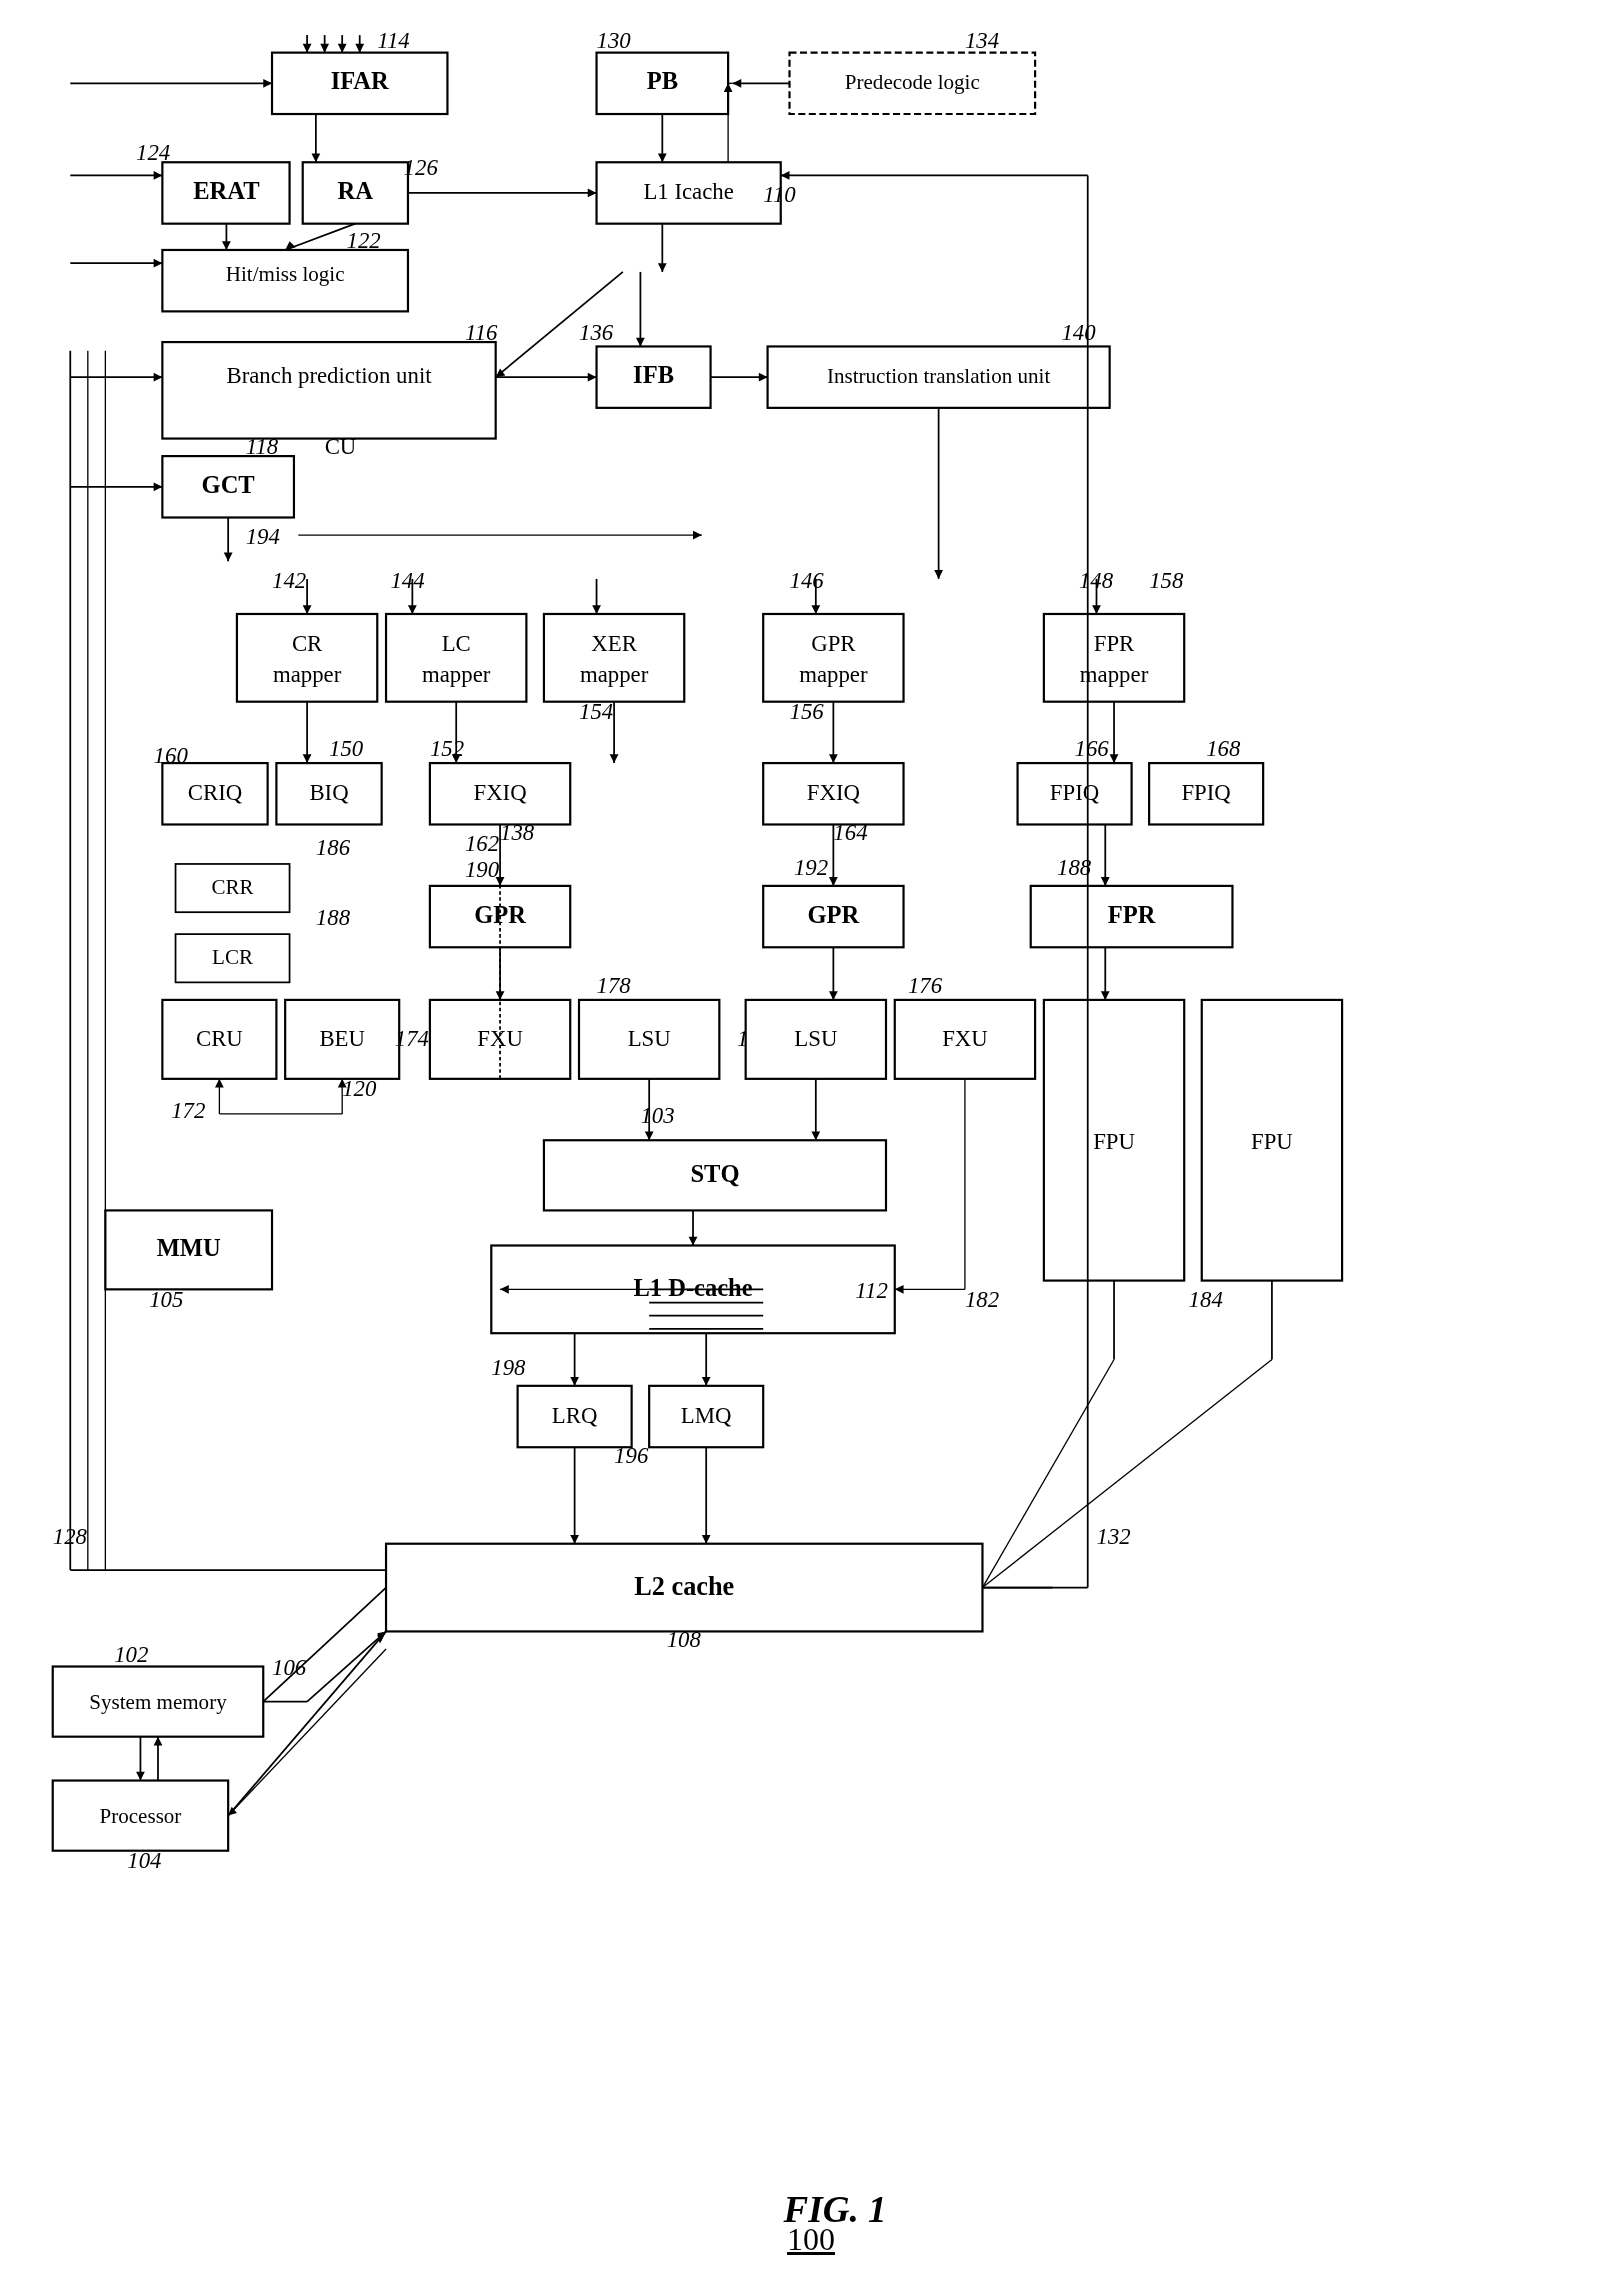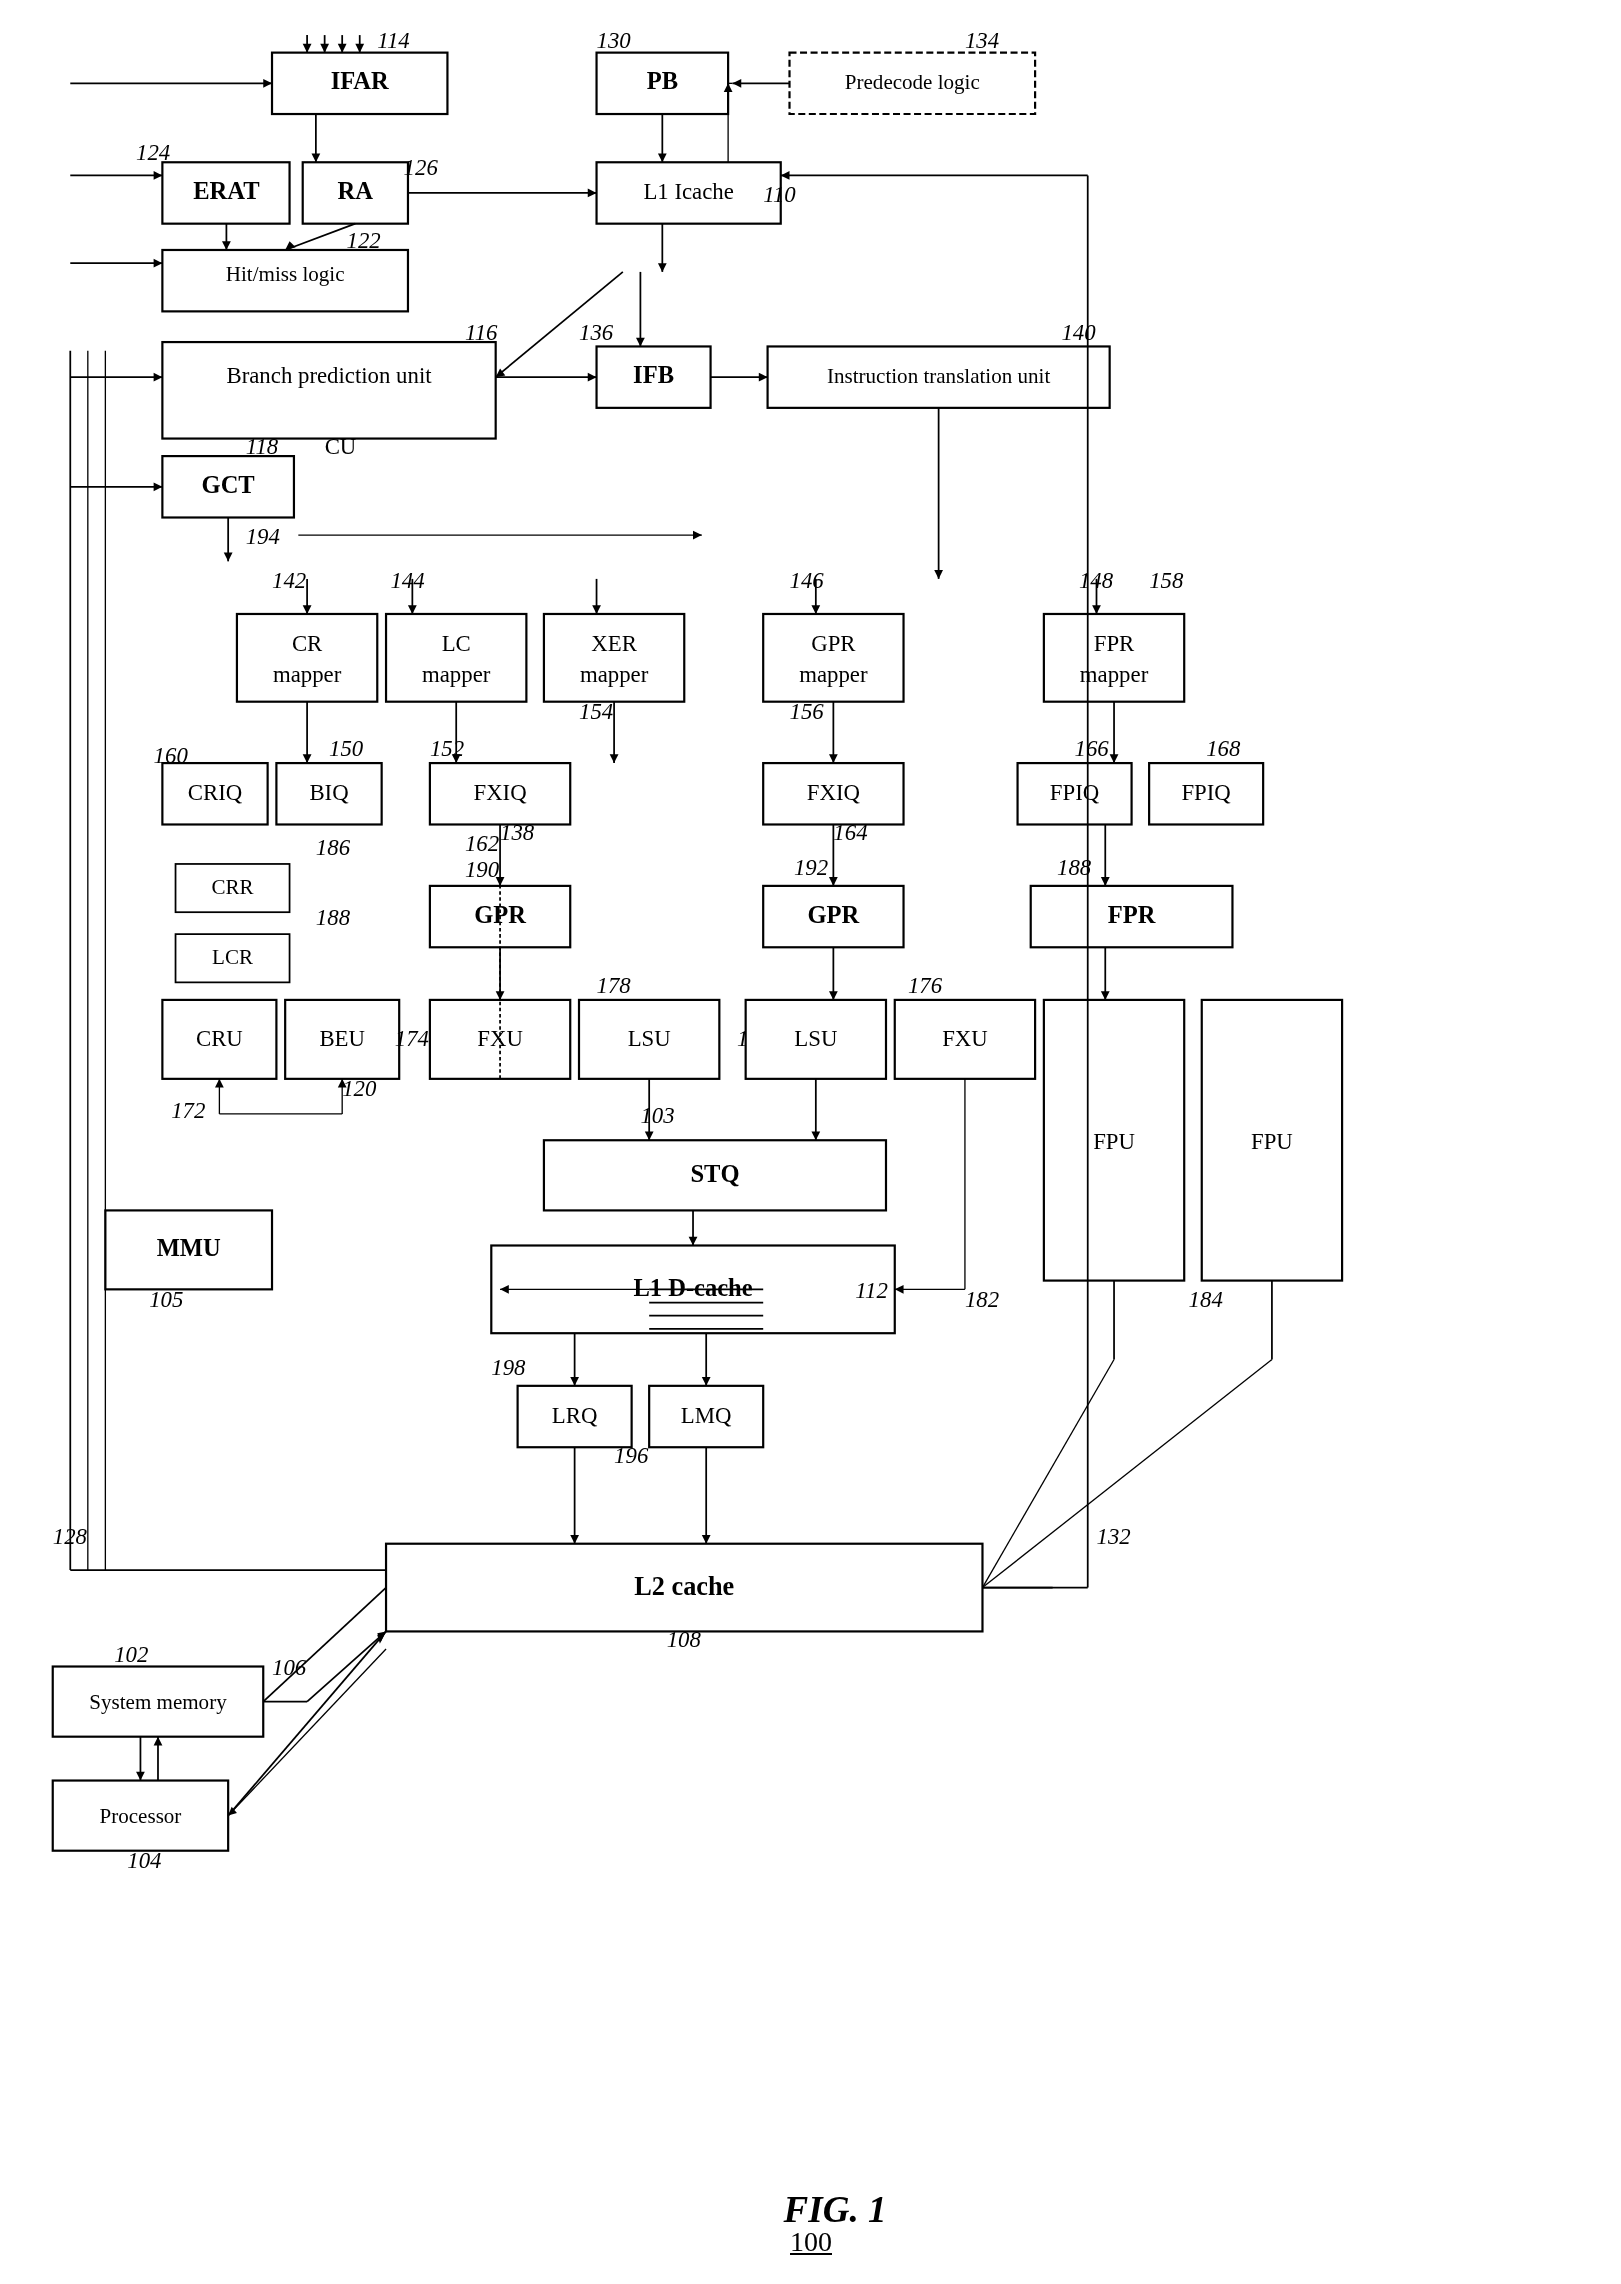--- a/index.html
+++ b/index.html
@@ -36,21 +36,21 @@
       font-style: italic;
       text-align: center;
       margin-left: 24px;
     }
 
     .ref-num {
       position: absolute;
       bottom: 26px;
       left: 50%;
       transform: translateX(-50%);
-      font-size: 28px;
+      font-size: 32px;
       text-decoration: underline;
       margin-top: 40px;
     }
   </style>
 </head>
 <body>
 
 <div class="diagram-container">
   <svg viewBox="0 0 1849 2604" xmlns="http://www.w3.org/2000/svg">
 

